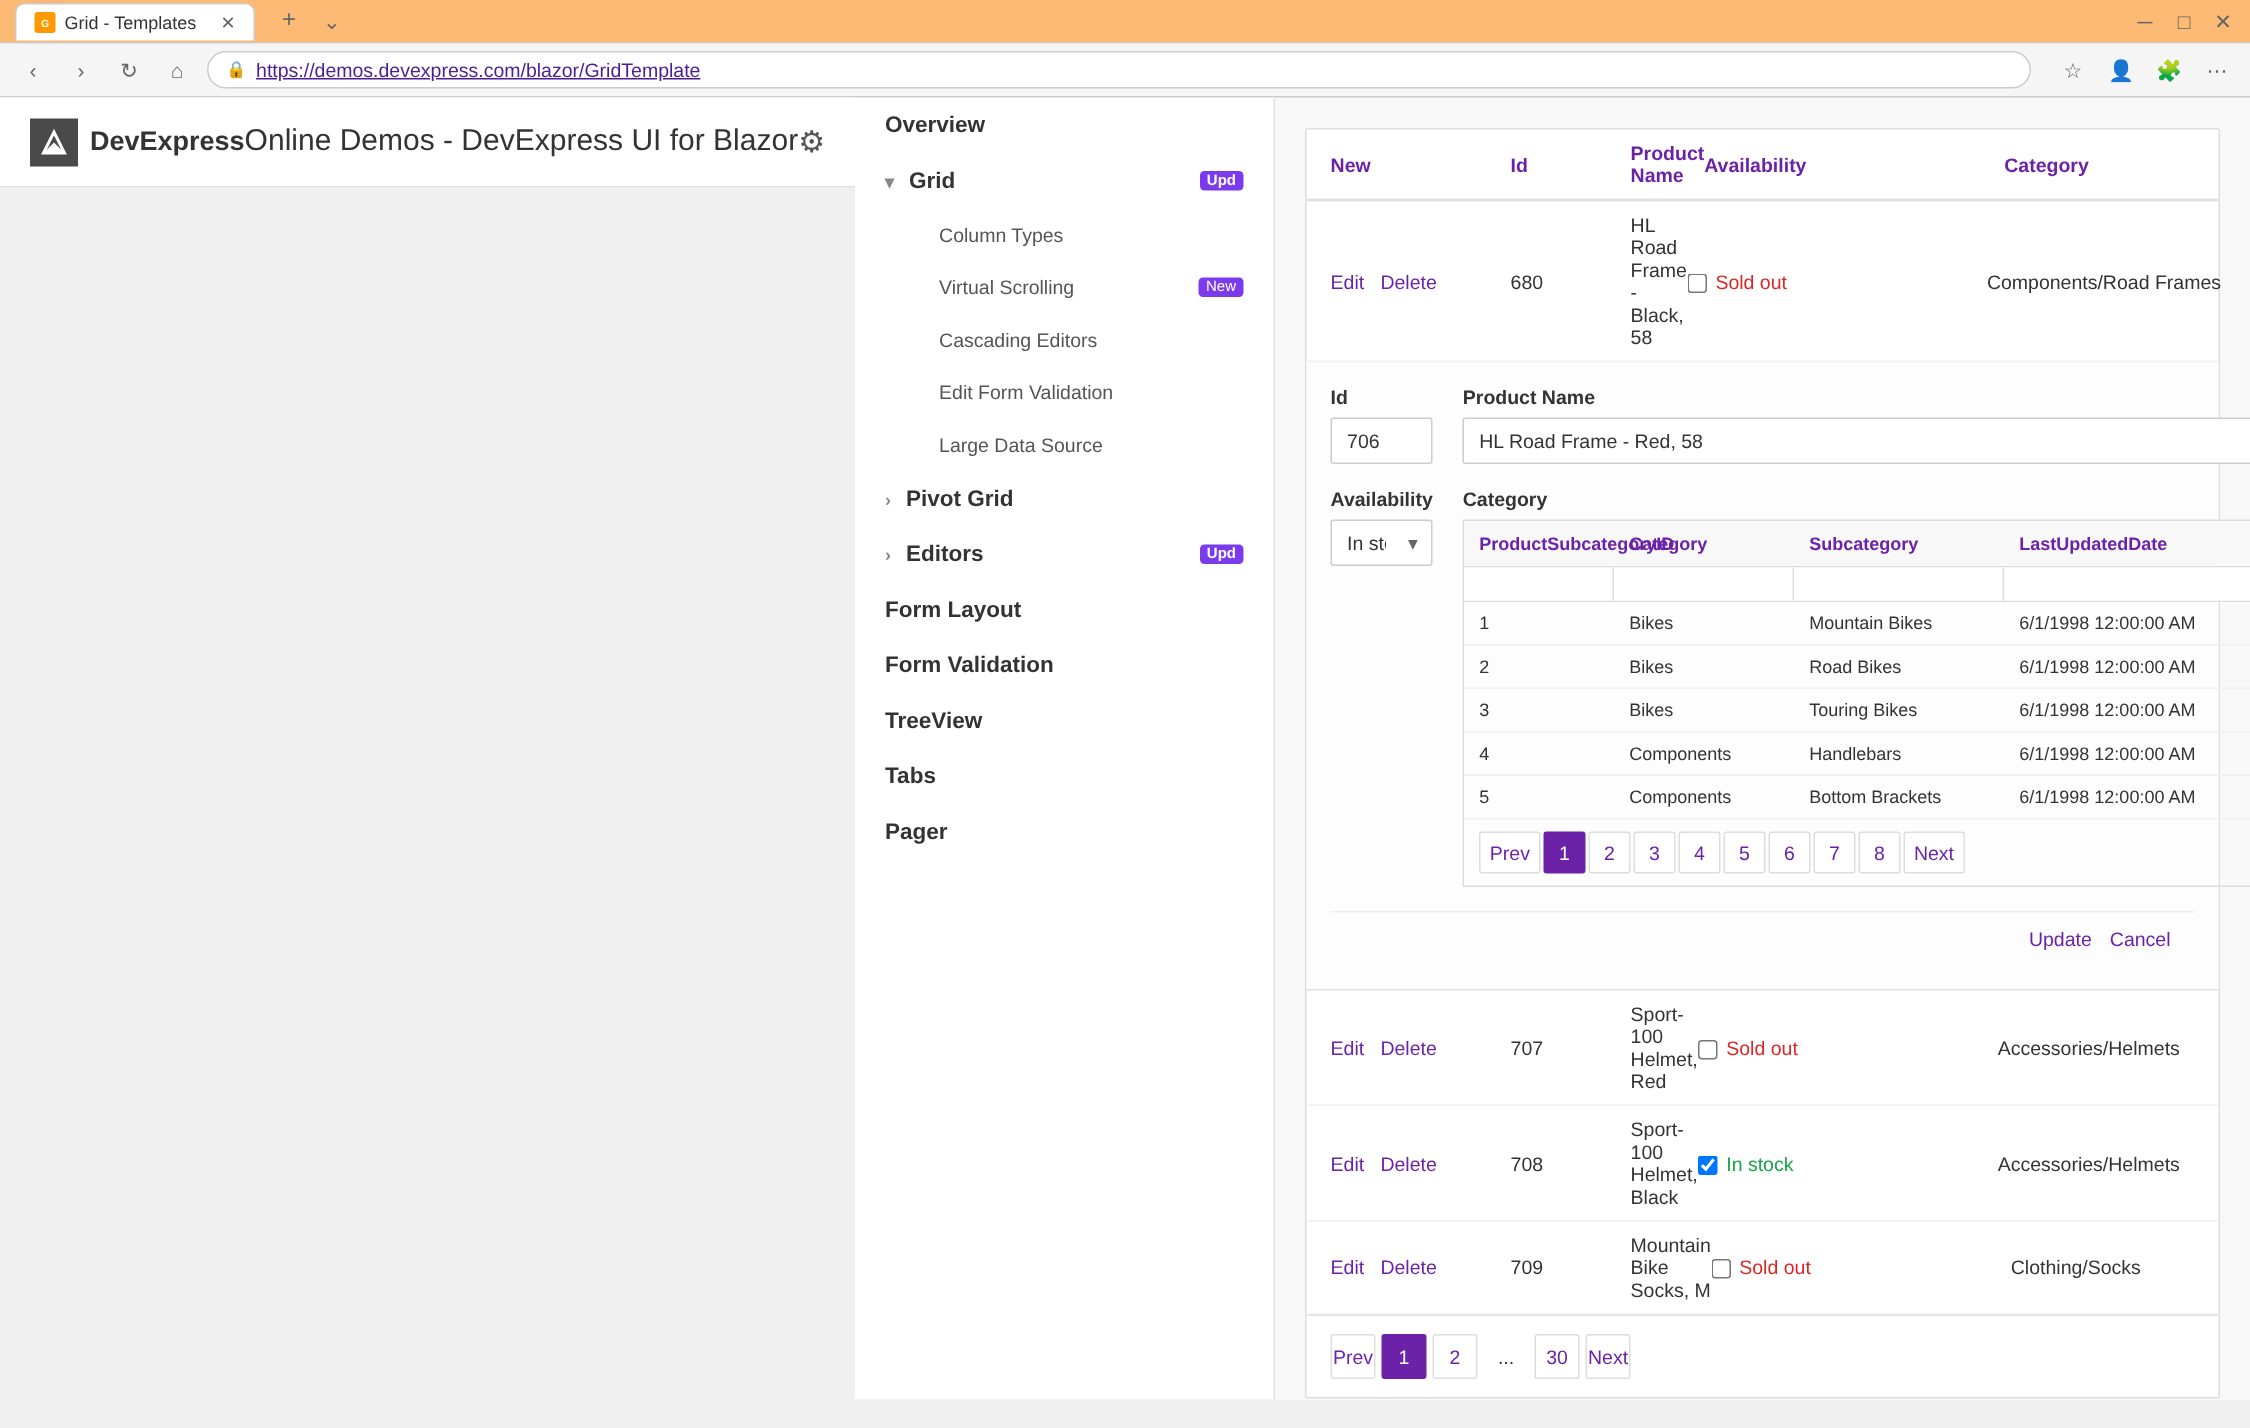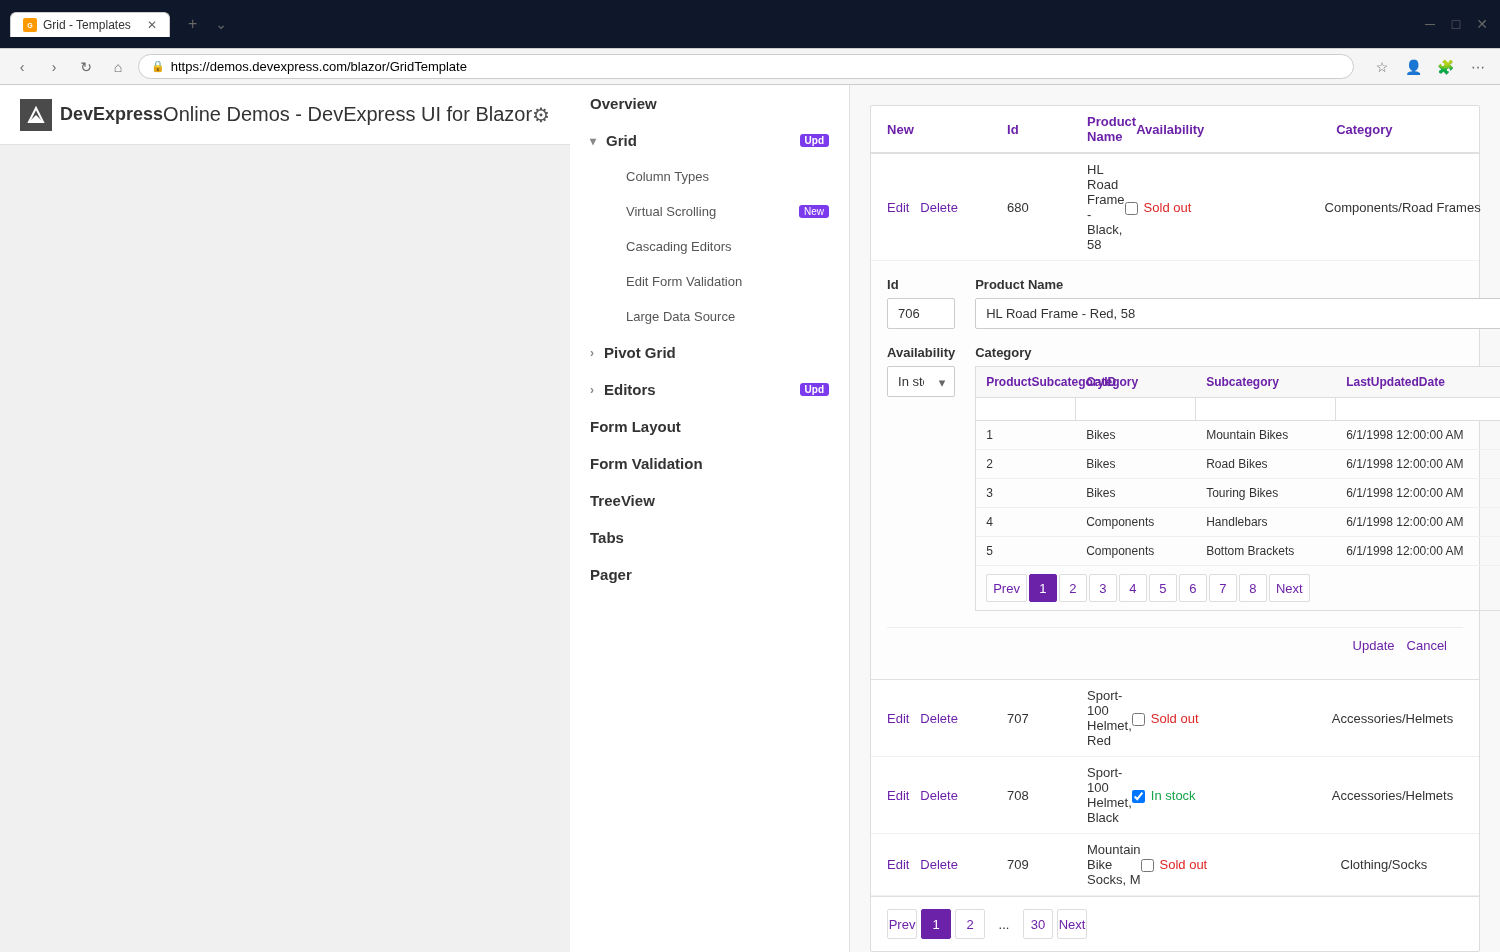--- a/index.html
+++ b/index.html
@@ -1,32 +1,32 @@
 <!DOCTYPE html>
 <html><head>
   <meta charset="utf-8">
   <style>
     * { box-sizing: border-box; margin: 0; padding: 0; }
     body { font-family: 'Segoe UI', Arial, sans-serif; font-size: 13px; background: #f0f0f0; color: #333; }
 
     
     .browser-chrome { background: #f5f5f5; border-bottom: 1px solid #ccc; }
-    .browser-titlebar { background: #0f172a; display: flex; align-items: center; padding: 10px 10px; gap: 8px; border-bottom: 1px solid #ccc; }
+    .browser-titlebar { background: #fdba74; display: flex; align-items: center; padding: 0 10px; gap: 8px; border-bottom: 1px solid #ccc; }
     .browser-tab { background: white; border: 1px solid #ccc; border-bottom: none; border-radius: 6px 6px 0 0; padding: 5px 12px; display: flex; align-items: center; gap: 6px; font-size: 12px; min-width: 160px; }
     .browser-tab .favicon { width: 14px; height: 14px; background: #f90; border-radius: 2px; font-size: 8px; display: flex; align-items: center; justify-content: center; }
     .close-tab { margin-left: auto; color: #666; cursor: pointer; }
     .tab-new { padding: 5px 10px; cursor: pointer; font-size: 16px; color: #666; }
     .window-controls { margin-left: auto; display: flex; gap: 10px; }
     .win-btn { width: 16px; height: 16px; display: flex; align-items: center; justify-content: center; cursor: pointer; font-size: 14px; color: #666; }
 
     .browser-addressbar { display: flex; align-items: center; padding: 5px 10px; gap: 8px; background: #f5f5f5; }
     .nav-btn { width: 24px; height: 24px; display: flex; align-items: center; justify-content: center; cursor: pointer; color: #666; font-size: 14px; border-radius: 50%; }
     .address-bar { flex: 1; display: flex; align-items: center; background: white; border: 1px solid #ccc; border-radius: 20px; padding: 4px 12px; gap: 6px; }
     .address-bar .lock-icon { color: #666; font-size: 11px; }
-    .address-text { flex: 1; font-size: 13px; color: #000000; }
+    .address-text { flex: 1; font-size: 13px; color: #4c1d95; text-decoration: underline; }
     .address-actions { display: flex; gap: 8px; margin-left: 8px; }
     .addr-action-btn { width: 24px; height: 24px; display: flex; align-items: center; justify-content: center; cursor: pointer; color: #666; font-size: 14px; }
 
     
     .app-container { display: flex; flex-direction: row; height: calc(100vh - 84px); }
     .app-header { background: white; border-bottom: 1px solid #e0e0e0; padding: 0 20px; display: flex; align-items: center; height: 60px; }
     .logo { display: flex; align-items: center; gap: 8px; font-size: 18px; font-weight: bold; color: #333; }
     .logo-icon { width: 32px; height: 32px; background: #4a4a4a; display: flex; align-items: center; justify-content: center; }
     .logo-icon svg { fill: white; }
     .header-title { flex: 1; text-align: center; font-size: 20px; color: #333; font-weight: 300; }

